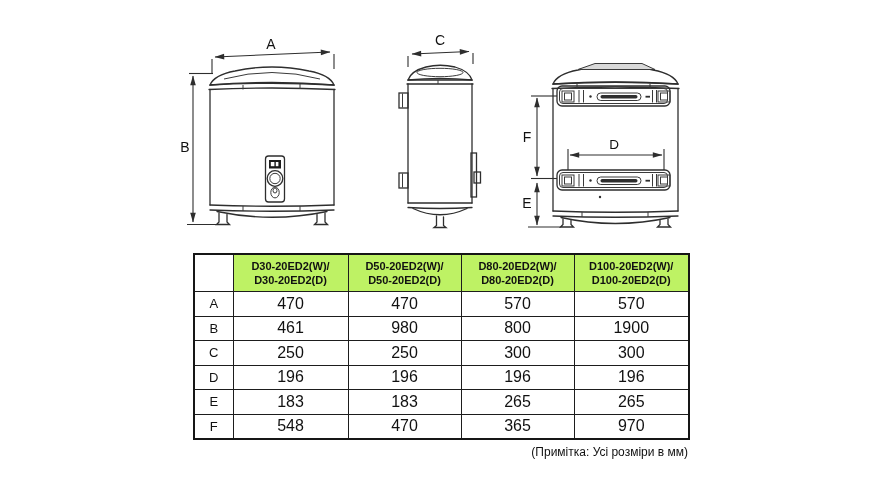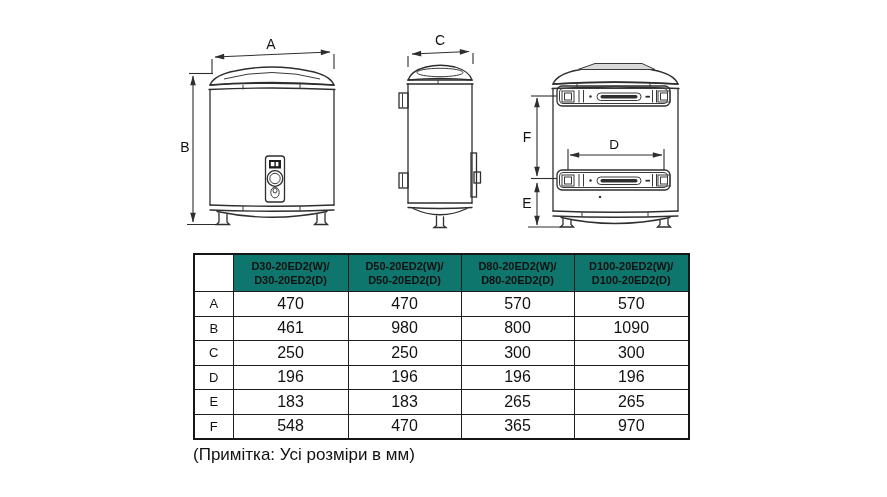--- a/index.html
+++ b/index.html
@@ -16,29 +16,29 @@
   #spec-table{
     position:absolute;left:193px;top:253px;width:495px;
     border-collapse:collapse;table-layout:fixed;
     border:2.5px solid #161616;
   }
   #spec-table th,#spec-table td{
     border:1.5px solid #1d1d1d;text-align:center;vertical-align:middle;
     padding:0;overflow:hidden;
   }
   #spec-table th{
-    height:36px;background:#0f766e;font-weight:bold;font-size:11px;line-height:14px;
+    height:36px;background:#bef264;font-weight:bold;font-size:11px;line-height:14px;
   }
   #spec-table th.corner{background:#ffffff;}
   #spec-table td{height:23.5px;font-size:16px;background:#ffffff;}
   #spec-table td.rowlab{font-size:13px;}
   .model-line{display:block;}
   #units-note{
-    position:absolute;left:193px;top:445px;width:495px;text-align:left;
-    font-size:17px;color:#111;
+    position:absolute;left:193px;top:445px;width:495px;text-align:right;
+    font-size:12px;color:#111;
   }
 </style>
 </head>
 <body>
 
 <svg id="diagrams" width="887" height="250" viewBox="0 0 887 250">
   <defs>
     <marker id="arr" viewBox="0 0 12 8" refX="11" refY="4" markerWidth="11" markerHeight="7" markerUnits="userSpaceOnUse" orient="auto-start-reverse">
       <path d="M0.5,0.8 L11.5,4 L0.5,7.2 Z" fill="#2e2e2e"></path>
     </marker>
@@ -229,21 +229,21 @@
     <td>470</td>
     <td>470</td>
     <td>570</td>
     <td>570</td>
   </tr>
   <tr>
     <td class="rowlab">B</td>
     <td>461</td>
     <td>980</td>
     <td>800</td>
-    <td>1090</td>
+    <td>1900</td>
   </tr>
   <tr>
     <td class="rowlab">C</td>
     <td>250</td>
     <td>250</td>
     <td>300</td>
     <td>300</td>
   </tr>
   <tr>
     <td class="rowlab">D</td>

